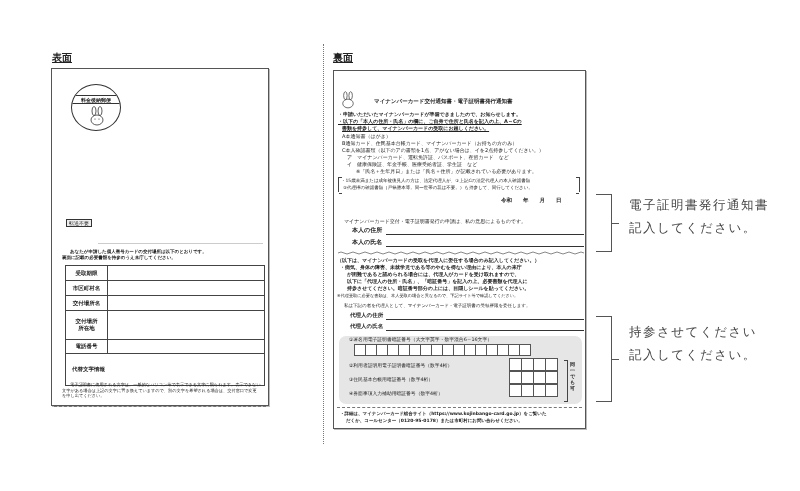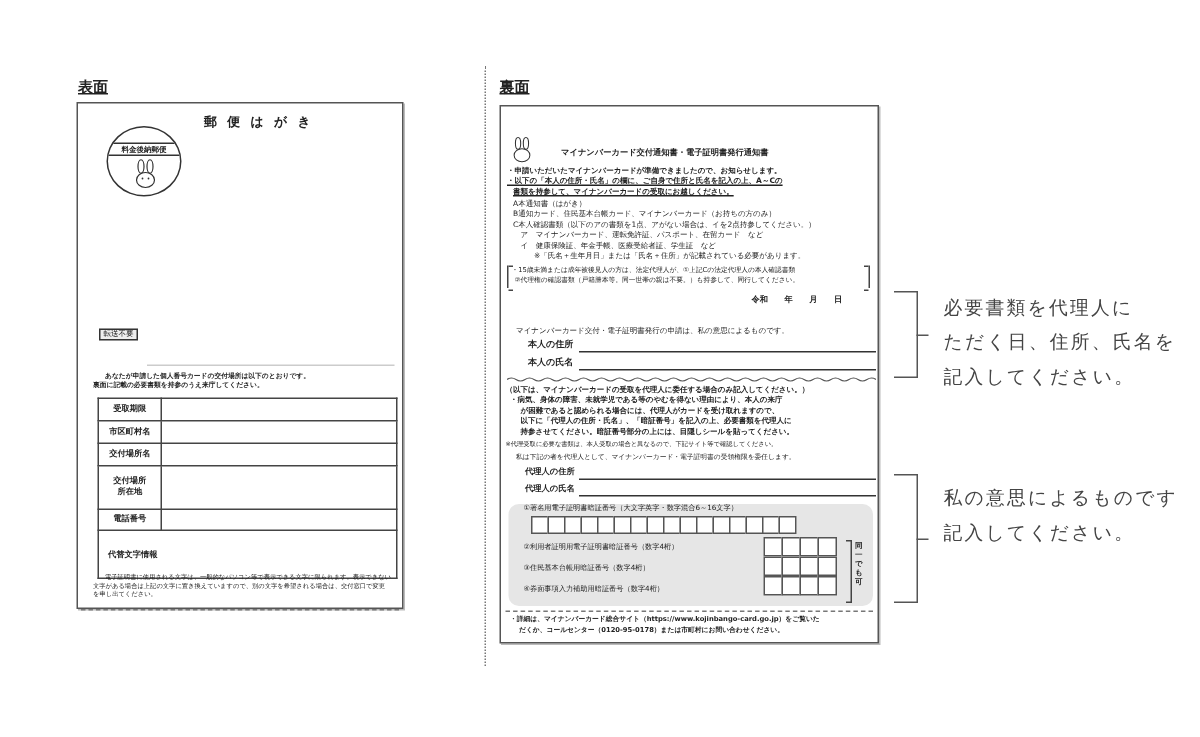--- a/index.html
+++ b/index.html
@@ -55,21 +55,20 @@
   .callout-text { position: absolute; font-family: "DejaVu Serif", "Liberation Serif", serif; font-size: 12.5px; line-height: 23px; color: #444; letter-spacing: 1.5px; }
 </style>
 </head>
 <body>
 
 <div class="section-label" style="left:52px; top:51px;">表面</div>
 <div class="section-label" style="left:333px; top:51px;text-align:center;">裏面</div>
 <div class="divider"></div>
 
 <div class="front">
-  <div class="front-title">郵便はがき</div>
   <div class="stamp">
     <div class="stamp-band">料金後納郵便</div>
     <svg class="stamp-rabbit" viewBox="0 0 16 20">
       <ellipse cx="5" cy="5" rx="2" ry="4.5" fill="none" stroke="#333" stroke-width="0.8"></ellipse>
       <ellipse cx="11" cy="5" rx="2" ry="4.5" fill="none" stroke="#333" stroke-width="0.8"></ellipse>
       <ellipse cx="8" cy="14" rx="6" ry="5" fill="none" stroke="#333" stroke-width="0.8"></ellipse>
       <circle cx="6" cy="13" r="0.6" fill="#333"></circle>
         <circle cx="10" cy="13" r="0.6" fill="#333"></circle>
     </svg>
   </div>
@@ -208,22 +207,21 @@
   <div class="same-bracket"></div>
   <div class="same-text">同一でも可</div>
 
   <div class="back-dash"></div>
   <div class="t b" style="left:6px; top:340px; font-size:4.5px;">・詳細は、マイナンバーカード総合サイト（https://www.kojinbango-card.go.jp）をご覧いた</div>
   <div class="t b" style="left:12px; top:347px; font-size:4.5px;">だくか、コールセンター（0120-95-0178）または市町村にお問い合わせください。</div>
 </div>
 
 <div class="callout-brace" style="left:596px; top:194px; height:58px;"></div>
 <div class="callout-text" style="left:629px; top:193px;">
-  <div>必要書類を代理人に</div>
-  <div>ただく日、住所、氏名を</div>
+  <div>電子証明書発行通知書</div>
   <div>記入してください。</div>
 </div>
 
 <div class="callout-brace" style="left:596px; top:316px; height:86px;"></div>
 <div class="callout-text" style="left:629px; top:320px;">
-  <div>私の意思によるものです</div>
+  <div>持参させてください</div>
   <div>記入してください。</div>
 </div>
 
 </body></html>

